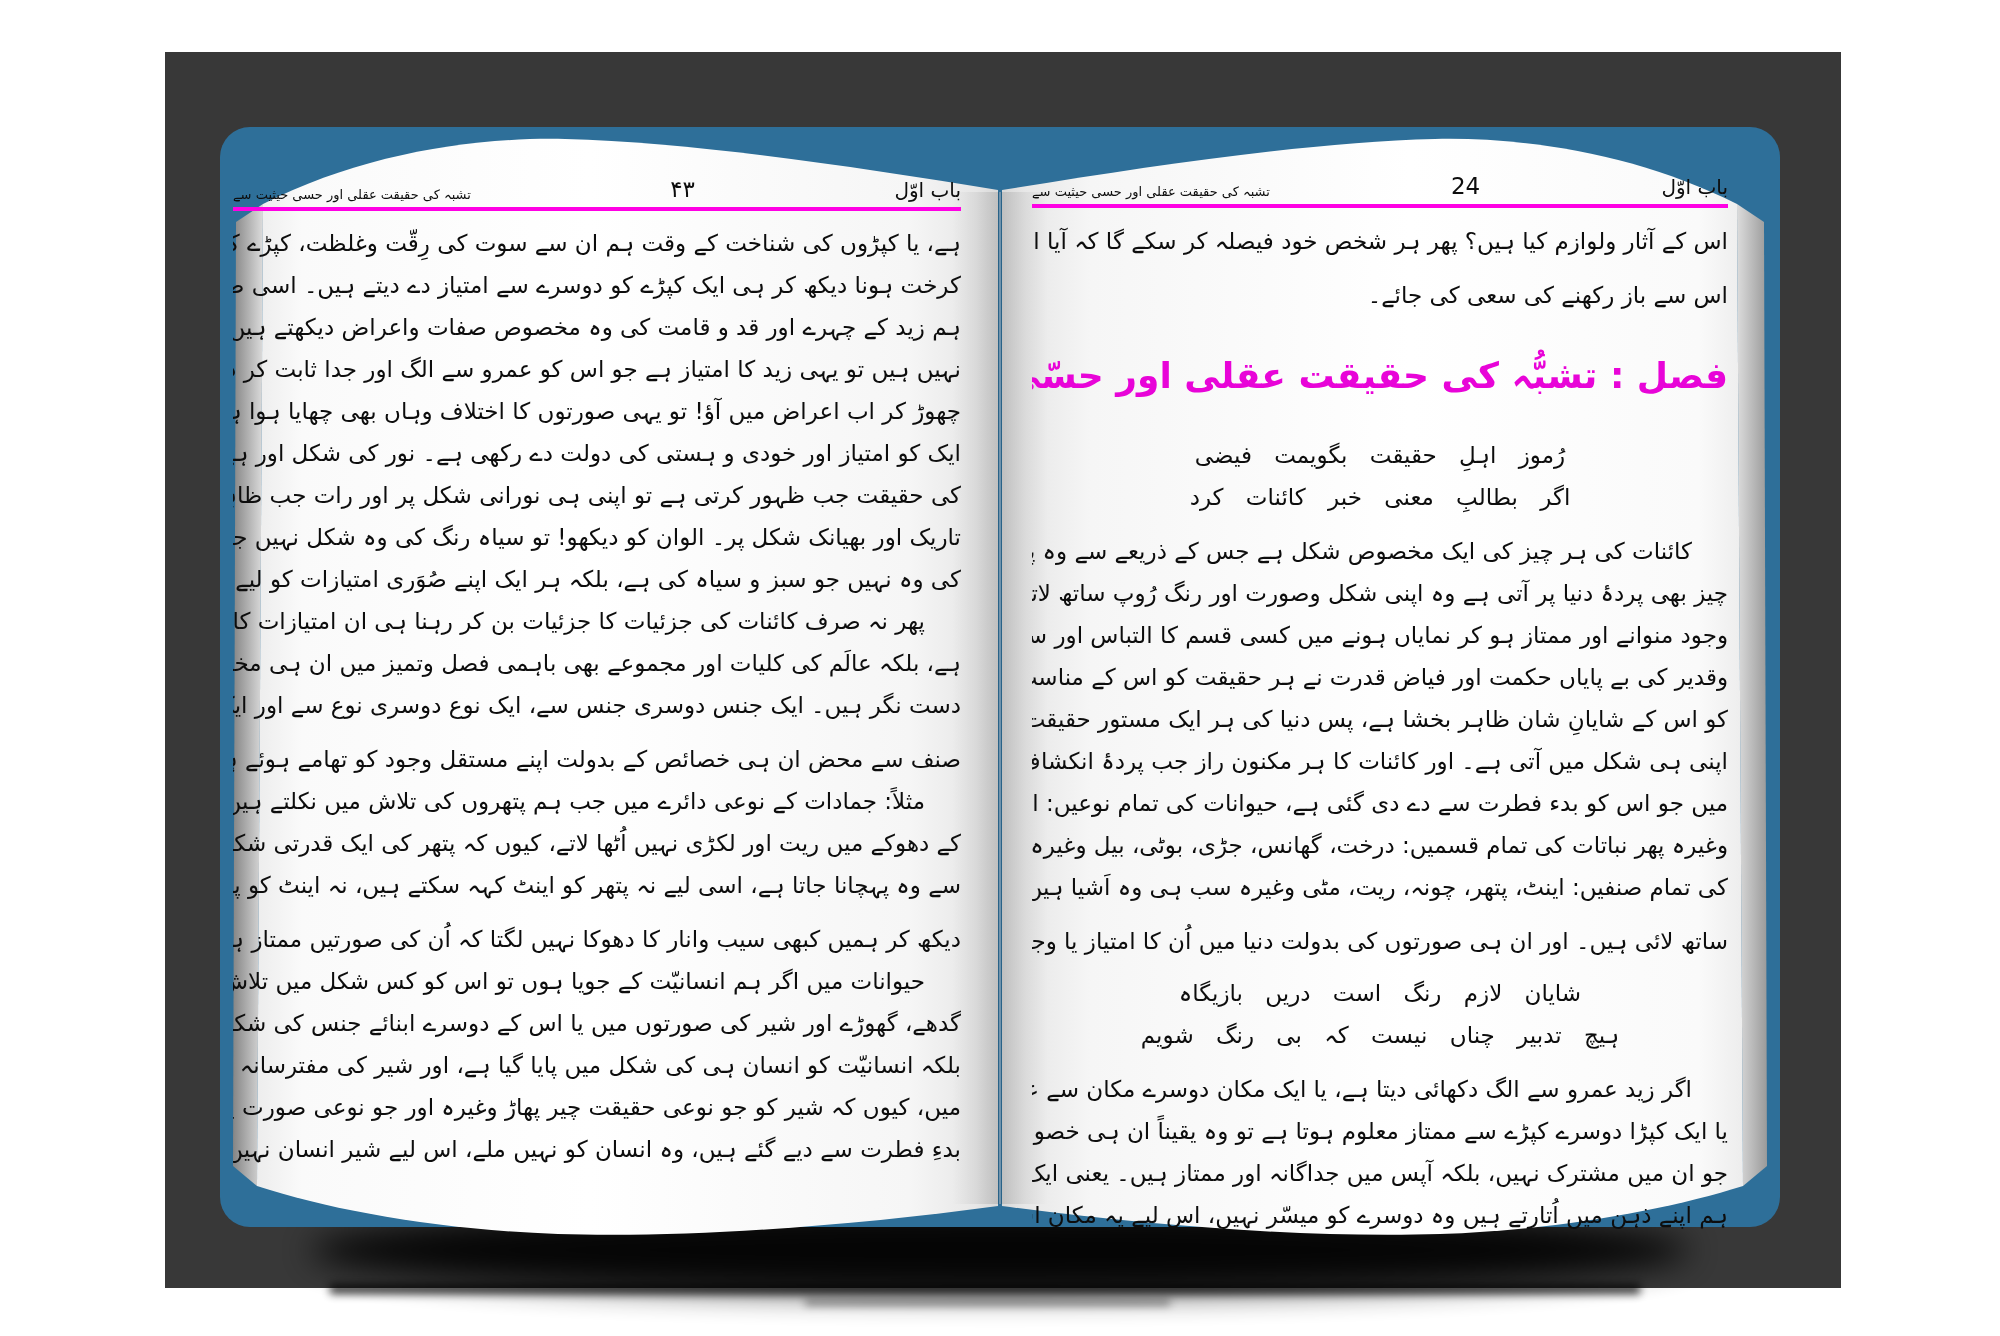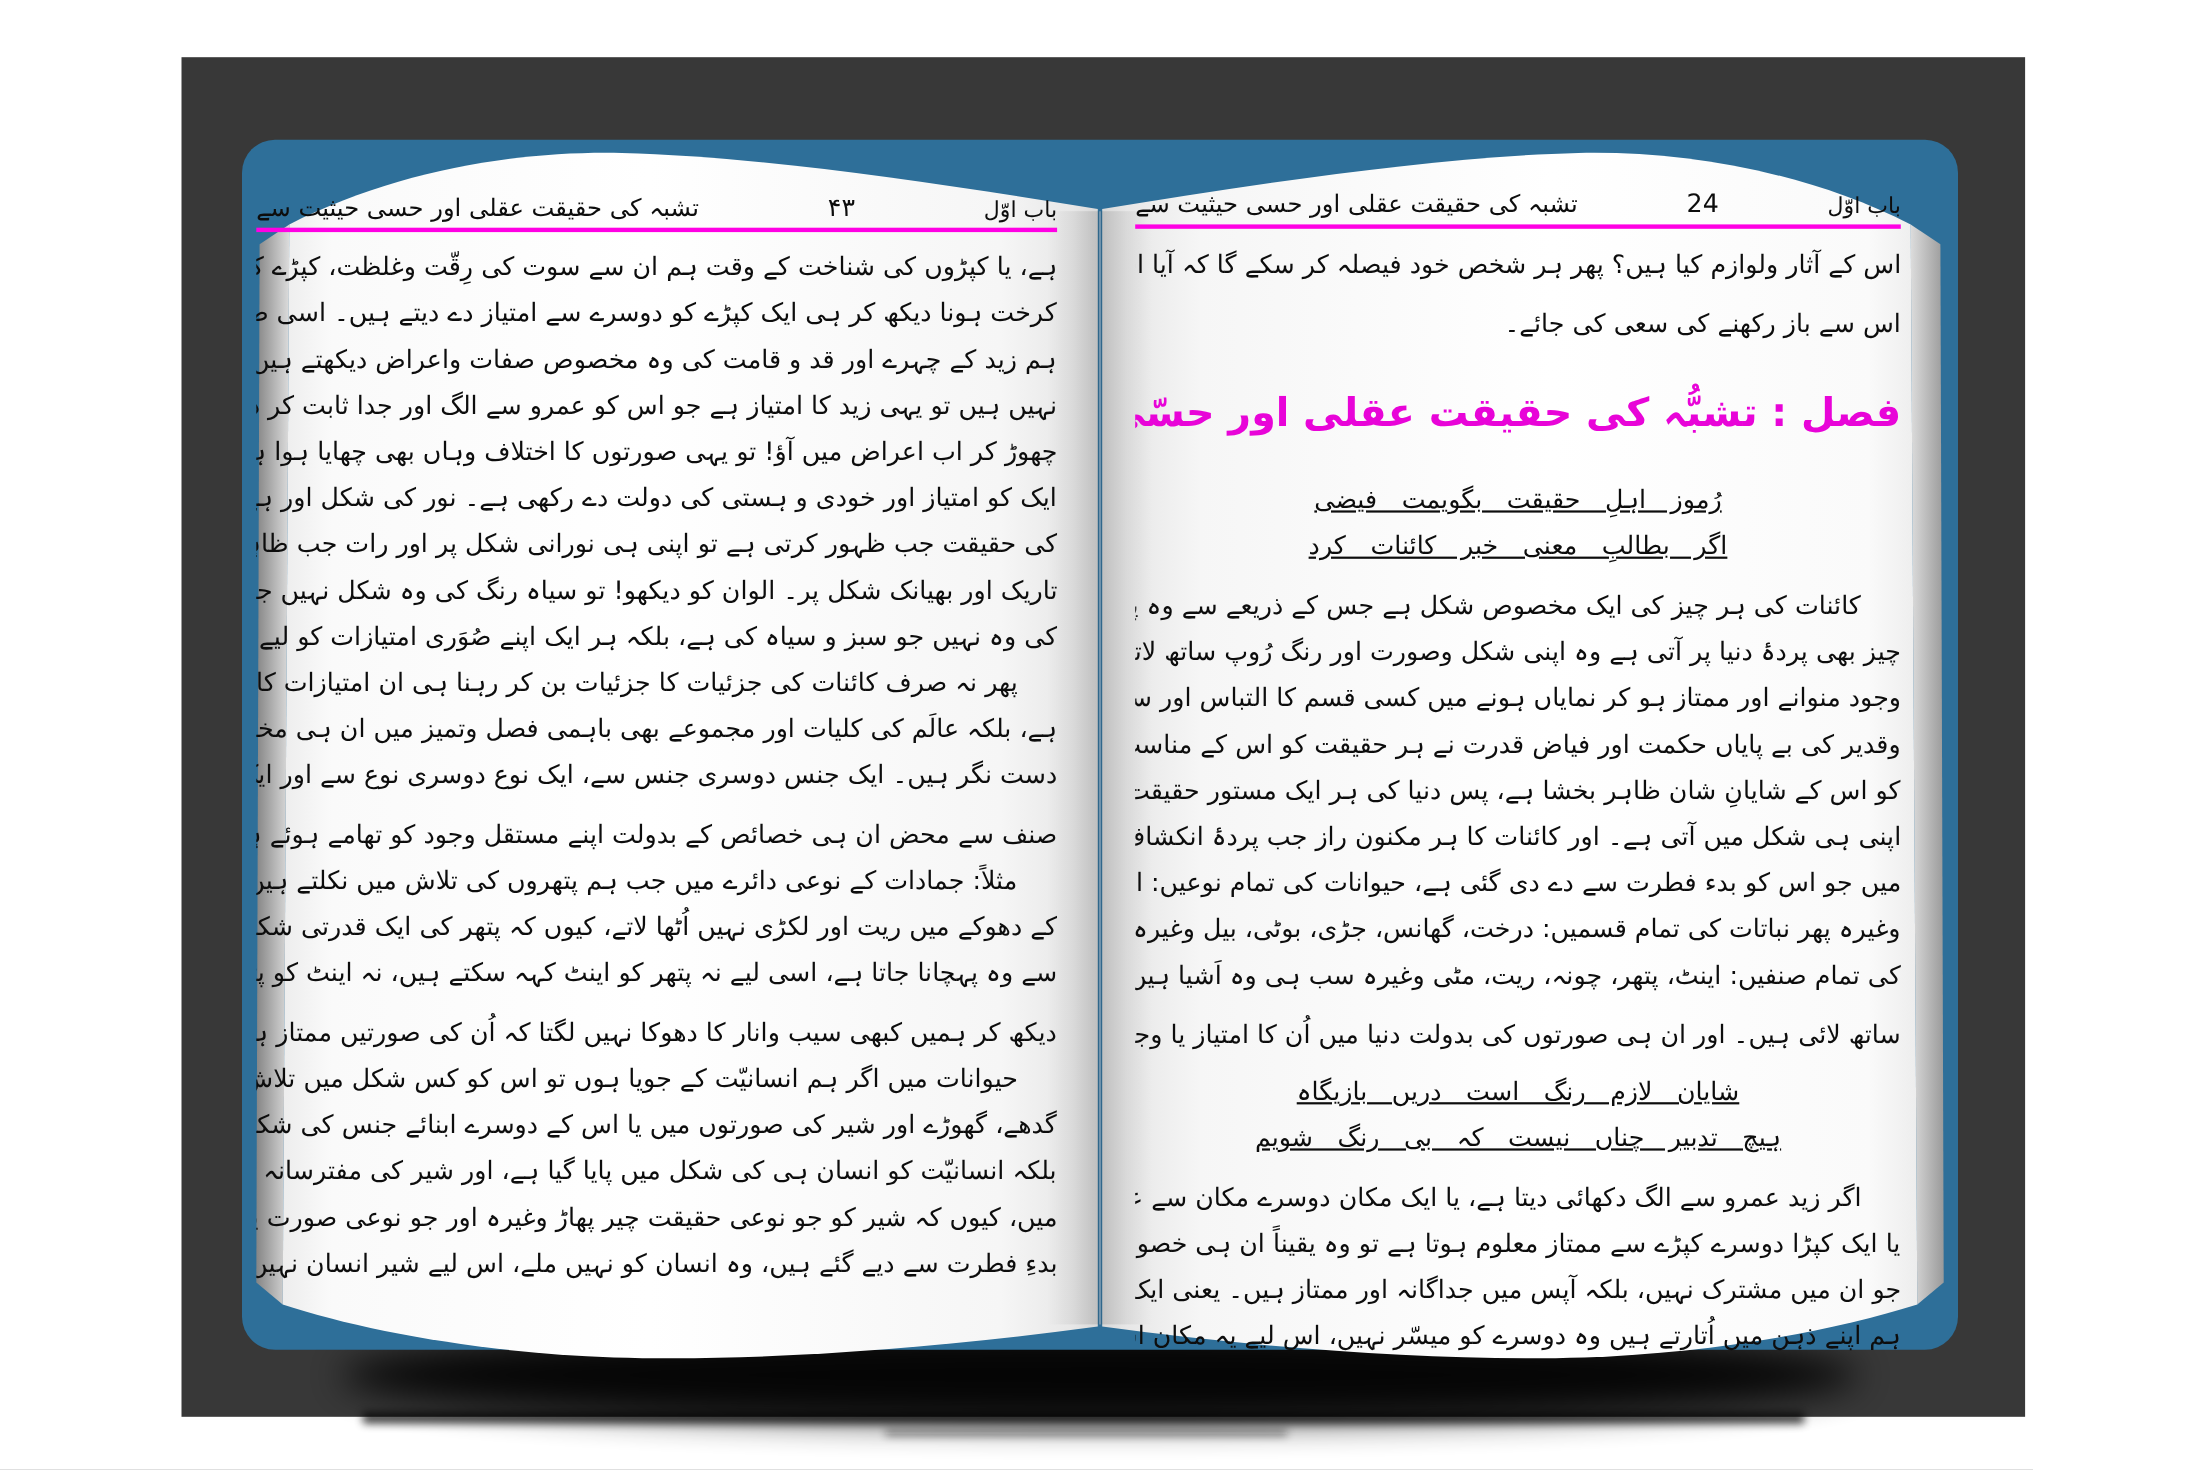--- a/index.html
+++ b/index.html
@@ -7,34 +7,34 @@
          font-family:"DejaVu Sans",sans-serif;}
   .backdrop{position:absolute;left:165px;top:52px;width:1676px;height:1236px;
             background:#383838;}
   .book-art{position:absolute;left:0;top:0;width:2000px;height:1336px;}
   .page-text{position:absolute;direction:rtl;color:#0d0d0d;}
   .left-page{left:233px;top:168px;width:728px;}
   .right-page{left:1032px;top:165px;width:696px;}
   .hdr{display:flex;justify-content:space-between;align-items:flex-end;
        height:34px;font-size:20px;}
   .hdr .num{font-size:23px;}
-  .hdr .running{font-size:22px;}
+  .hdr .running{font-size:13px;}
   .rule{margin-top:5px;height:4px;background:#ff00e4;}
   .lines{margin-top:12px;}
   .left-page .lines{margin-top:11px;}
   .line{height:42px;line-height:42px;font-size:23px;white-space:nowrap;
         overflow:hidden;text-align:justify;text-align-last:justify;}
   .line.e{text-align:right;text-align-last:right;margin-top:12px;}
   .line.jf{padding-right:36px;}
   .section-heading{margin-top:12px;height:96px;line-height:96px;font-size:36px;
         font-weight:bold;color:#e804d8;text-align:center;white-space:nowrap;
         overflow:hidden;}
   .couplet{margin-top:10px;}
   .couplet-line{height:42px;line-height:42px;font-size:23px;text-align:center;
-        word-spacing:15px;white-space:nowrap;overflow:hidden;text-decoration:underline;}
+        word-spacing:15px;white-space:nowrap;overflow:hidden;}
 </style>
 </head>
 <body>
 
 <div class="stage">
 
   <div class="backdrop"></div>
 
   <svg class="book-art" viewBox="0 0 2000 1336" aria-hidden="true">
     <defs>

